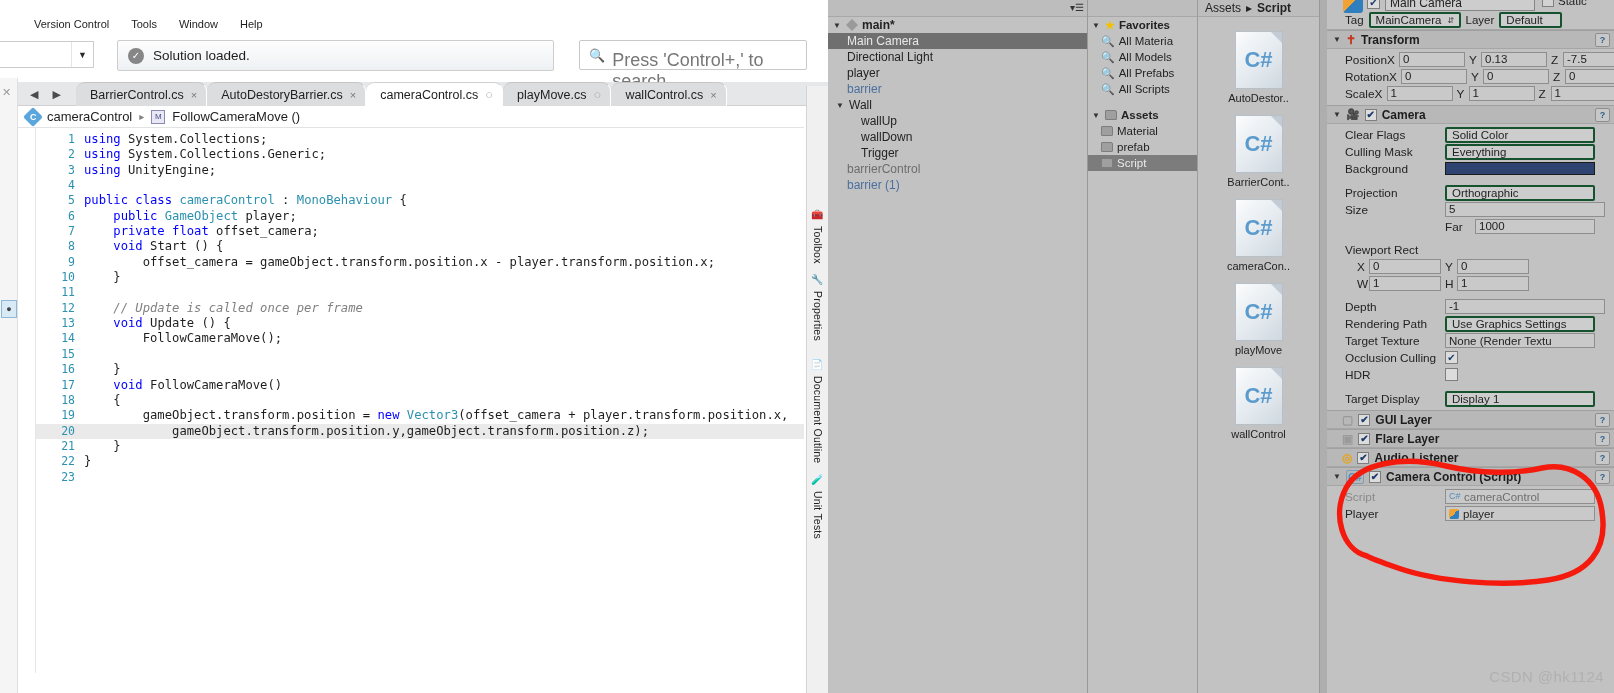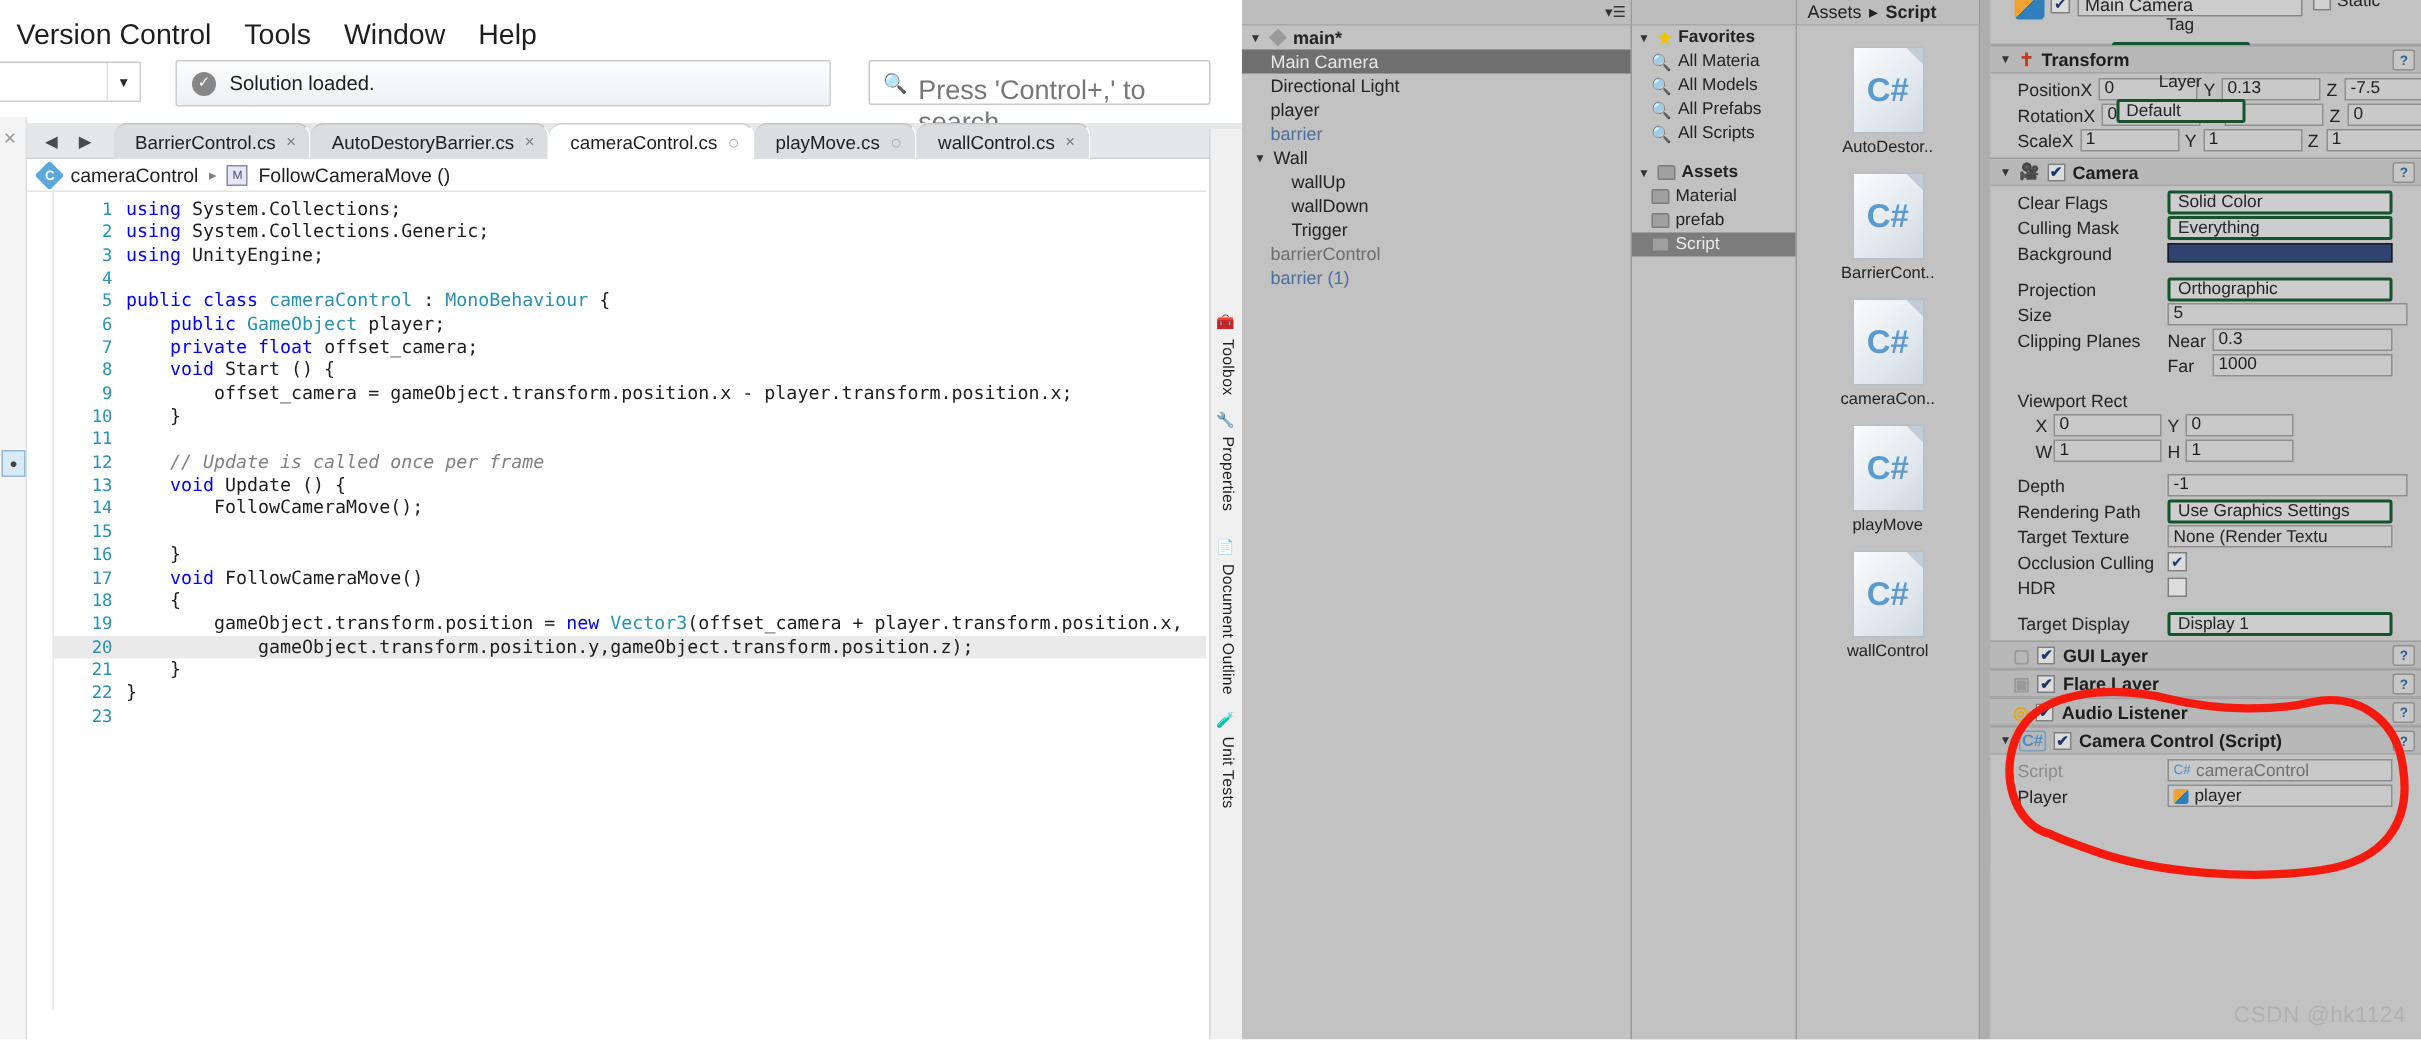--- a/index.html
+++ b/index.html
@@ -12,21 +12,21 @@
   }
   #root { position: relative; width: 1614px; height: 693px; }
 
   
   #vs-pane {
     position: absolute; left: 0; top: 0; width: 828px; height: 693px;
     background: #ffffff;
   }
   .vs-menubar {
     position: absolute; left: 0; top: 12px; height: 24px; width: 828px;
-    display: flex; align-items: center; font-size: 19px; color: #1e1e1e;
+    display: flex; align-items: center; font-size: 11px; color: #1e1e1e; padding-left: 23px;
   }
   .vs-menubar .mi { padding: 0 11px; white-space: nowrap; }
 
   .vs-toolbar {
     position: absolute; left: 0; top: 38px; height: 36px; width: 828px;
   }
   .combo-box {
     position: absolute; left: -58px; top: 3px; width: 152px; height: 27px;
     background: #fff; border: 1px solid #ccc; display: flex; align-items: center;
   }
@@ -270,21 +270,21 @@
   .go-static {
     position: absolute; left: 215px; top: -5px;
     display: flex; align-items: center; gap: 4px; font-size: 11.5px; color: #232323;
   }
   .mini-check {
     width: 12px; height: 12px; background: #d2d2d2; border: 1px solid #808080;
   }
   .tag-row {
     position: absolute; left: 0; top: 11px; width: 235px; height: 18px;
     display: flex; align-items: center; gap: 5px; padding-left: 18px;
-    font-size: 11.5px; color: #232323; flex-direction: column;
+    font-size: 11.5px; color: #232323;
   }
   .dropdown {
     background: #cdcdcd; border: 2px solid #14532d; border-radius: 2px;
     height: 16px; font-size: 11.5px; color: #232323;
     display: flex; align-items: center; padding: 0 5px; gap: 6px;
   }
   .dropdown .dd-ar { margin-left: auto; font-size: 8px; color: #444; }
 
   .comp-hdr {
     height: 19px; background: #b8b8b8; border-top: 1px solid #a0a0a0;
@@ -701,25 +701,20 @@
             <span class="field-label">Projection</span>
             <span class="dropdown w150">
               <span>Orthographic</span>
             </span>
           </div>
           <div class="field-row">
             <span class="field-label">Size</span>
             <span class="num-input w160">5</span>
           </div>
           <div class="field-row">
-            <span class="field-label">Clipping Planes</span>
-            <span style="width:30px">Near</span>
-            <span class="num-input w120">0.3</span>
-          </div>
-          <div class="field-row">
             <span class="field-label"></span>
             <span style="width:30px">Far</span>
             <span class="num-input w120">1000</span>
           </div>
           <div style="height:6px"></div>
           <div class="field-row">
             <span>Viewport Rect</span>
           </div>
           <div class="field-row" style="padding-left:30px">
             <span class="vec-cell">

